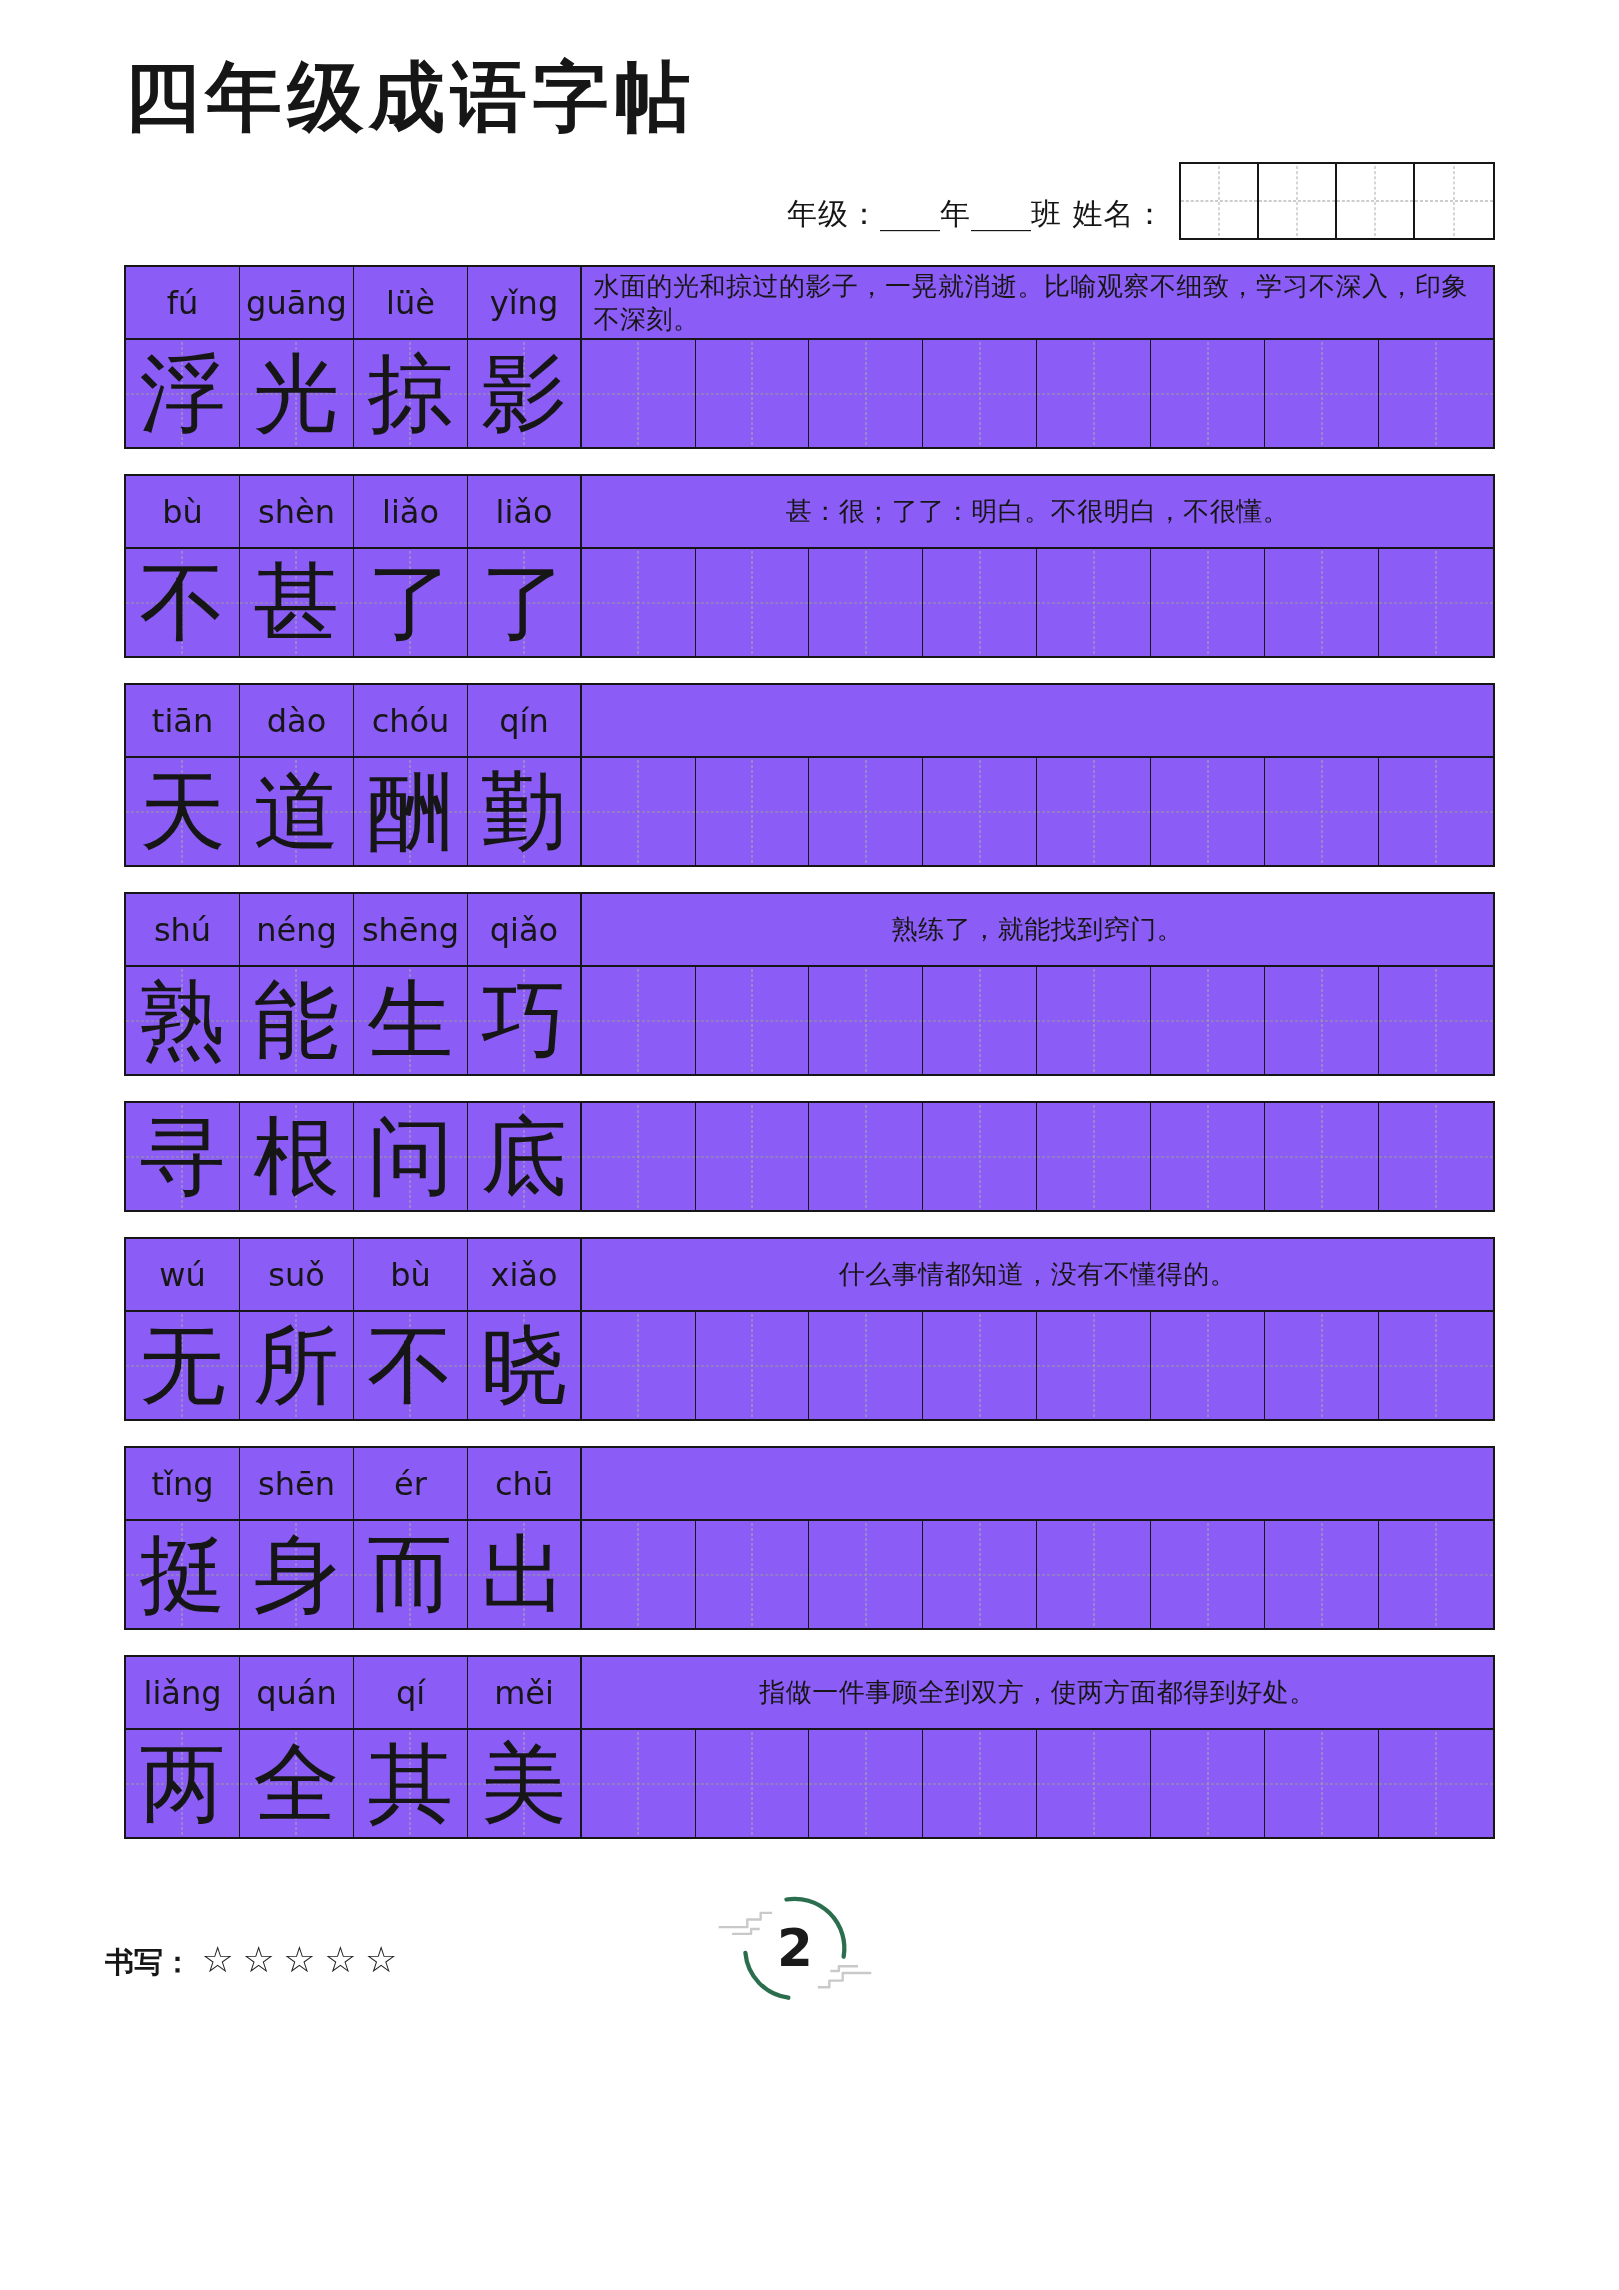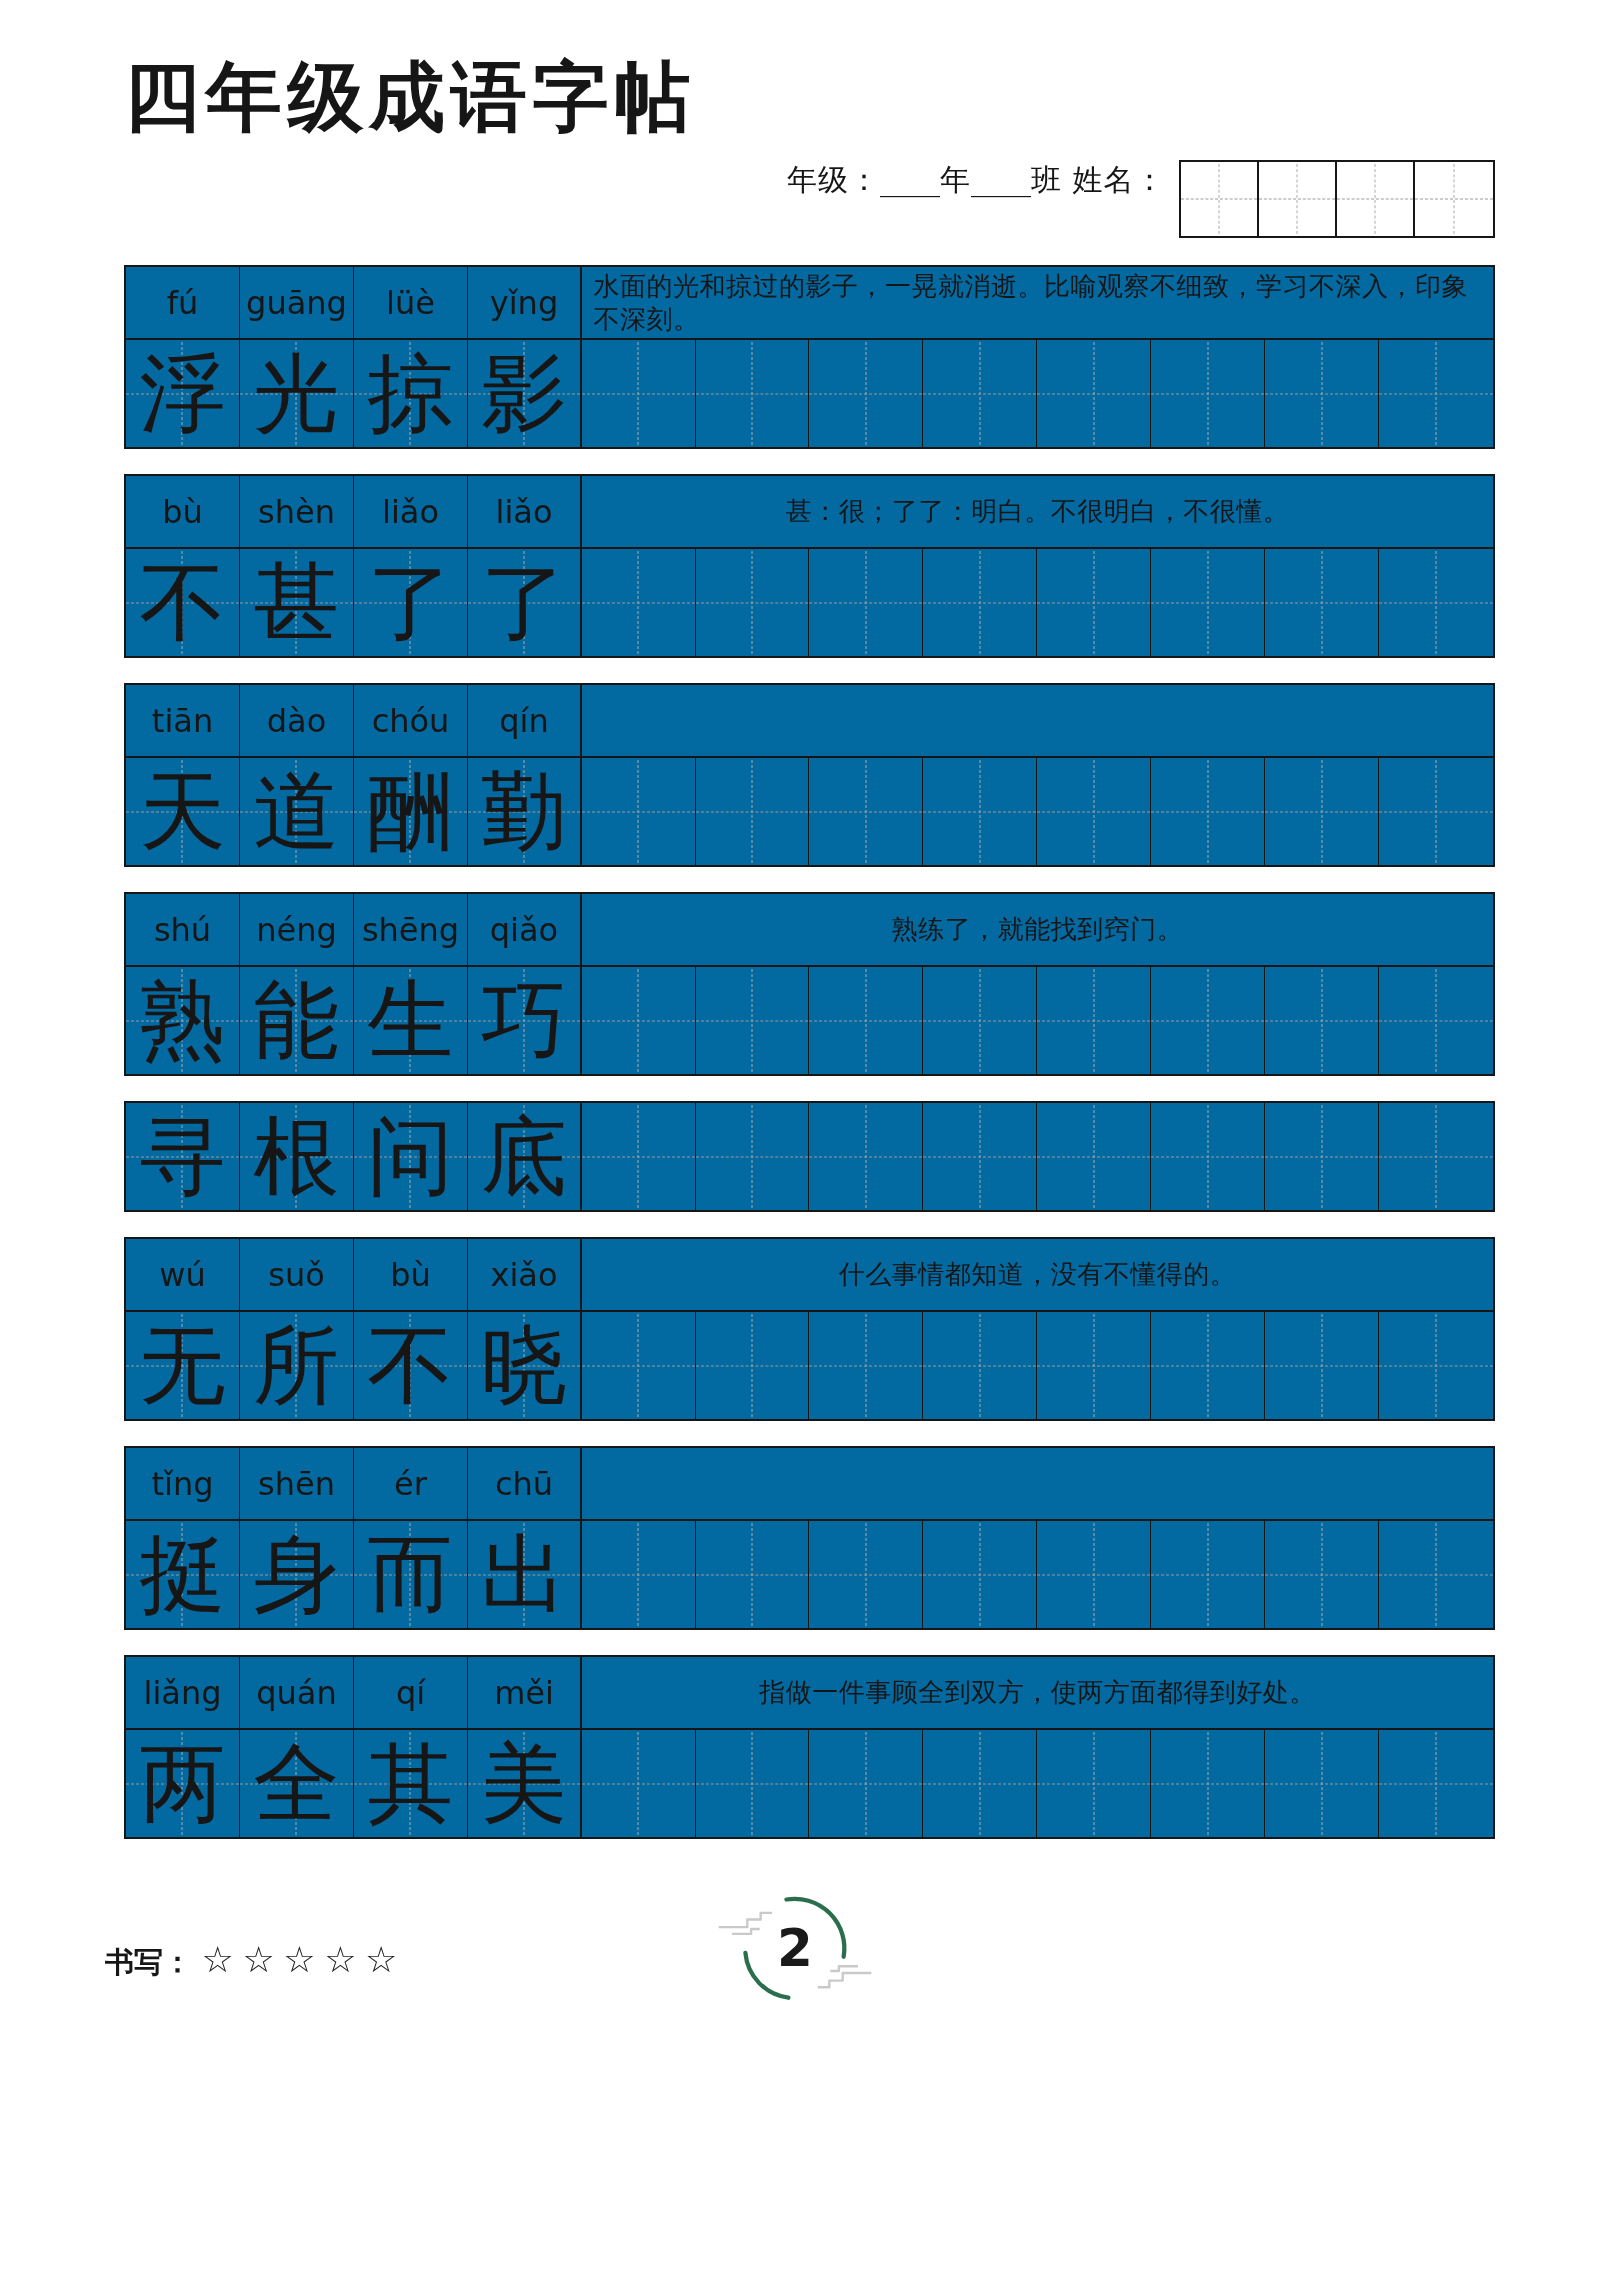--- a/index.html
+++ b/index.html
@@ -22,21 +22,21 @@
   .title{
     margin:48px 0 0;
     font-size:76px;
     font-weight:700;
     letter-spacing:5.7px;
     line-height:1.3;
   }
   .info-row{
     display:flex;
     justify-content:flex-end;
-    align-items:flex-start;
+    align-items:flex-end;
     margin-top:13.4px;
     height:80px;
     gap:13.4px;
   }
   .info-text{
     font-size:30px;
     padding-bottom:5.7px;
     letter-spacing:1px;
     white-space:nowrap;
   }
@@ -59,21 +59,21 @@
   }
   .tzg::after{
     content:"";position:absolute;top:50%;left:0;right:0;
     border-top:1.9px dashed #9a9a9a;transform:translateY(-50%);
   }
 
   
   .block{
     border:2.9px solid var(--ink);
     margin-top:25px;
-    background:#0369a1;
+    background:#8b5cf6;
   }
   .prow{
     display:grid;
     grid-template-columns:repeat(4,114px) 1fr;
     height:73px;
     border-bottom:2.9px solid var(--ink);
   }
   .pcell{
     display:flex;align-items:center;justify-content:center;
     font-family:"DejaVu Sans","Liberation Sans",sans-serif;

